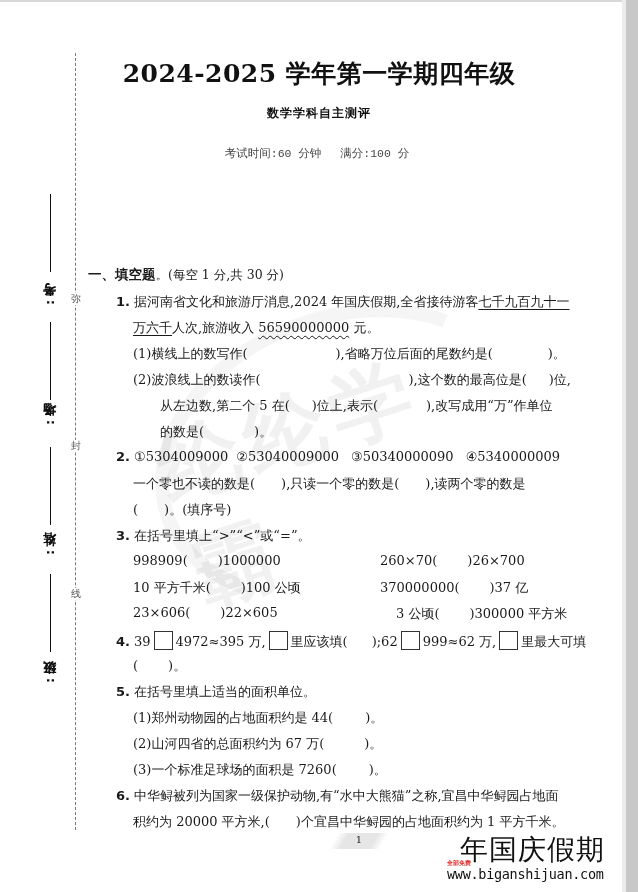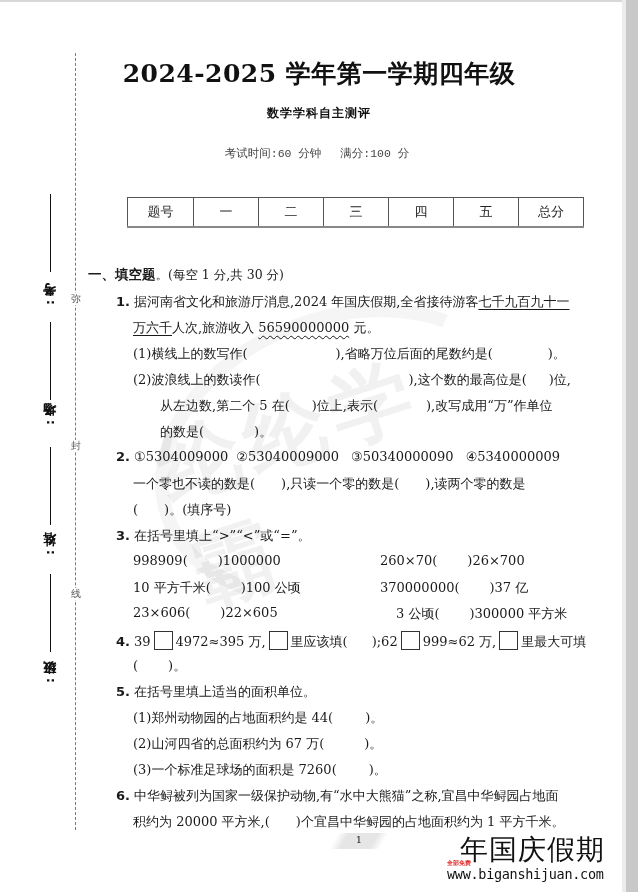--- a/index.html
+++ b/index.html
@@ -90,29 +90,20 @@
 
 <div class="title">2024-2025 学年第一学期四年级</div>
 <div class="subtitle">数学学科自主测评</div>
 <div class="exam-info">
   <span>考试时间:60 分钟</span>
   <span>满分:100 分</span>
 </div>
 
 <table class="score">
   <tbody>
-      <tr>
-    <td class="c0">题号</td>
-    <td class="cn">一</td>
-    <td class="cn">二</td>
-    <td class="cn">三</td>
-    <td class="cn">四</td>
-    <td class="cn">五</td>
-    <td class="cn">总分</td>
-  </tr>
 </tbody>
   </table>
 
 <div class="sec">
   <span class="sec-title">一、填空题</span><span class="sec-note">。(每空 1 分,共 30 分)</span>
 </div>
 
 <div class="line" style="left:116px;top:293px;">
   <span class="qn">1.</span><span>据河南省文化和旅游厅消息,2024 年国庆假期,全省接待游客</span><span class="ul">七千九百九十一</span>
 </div>

